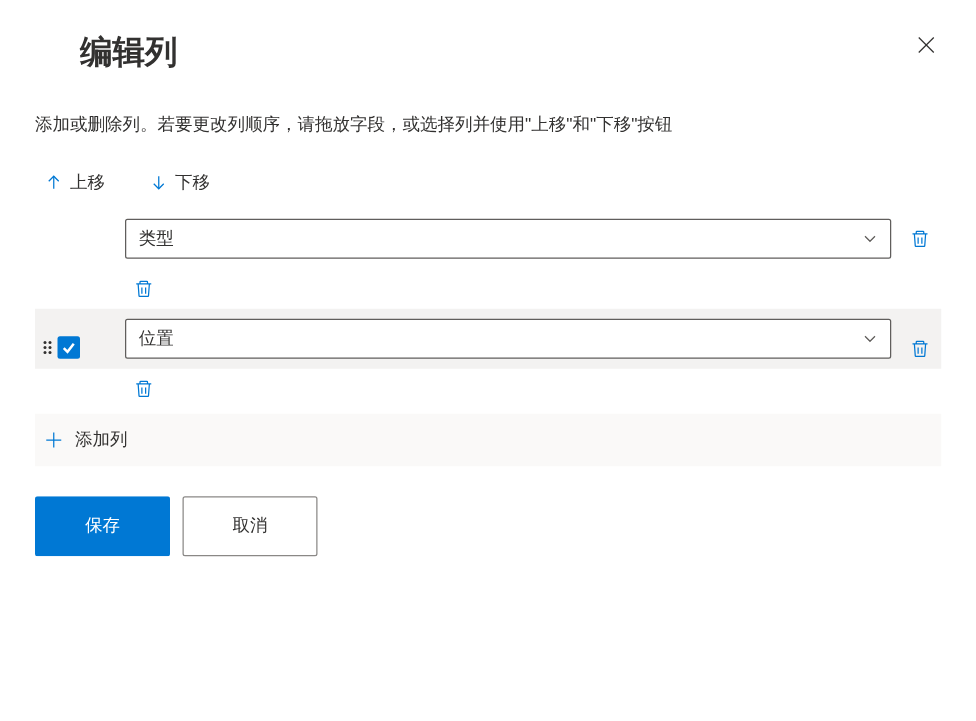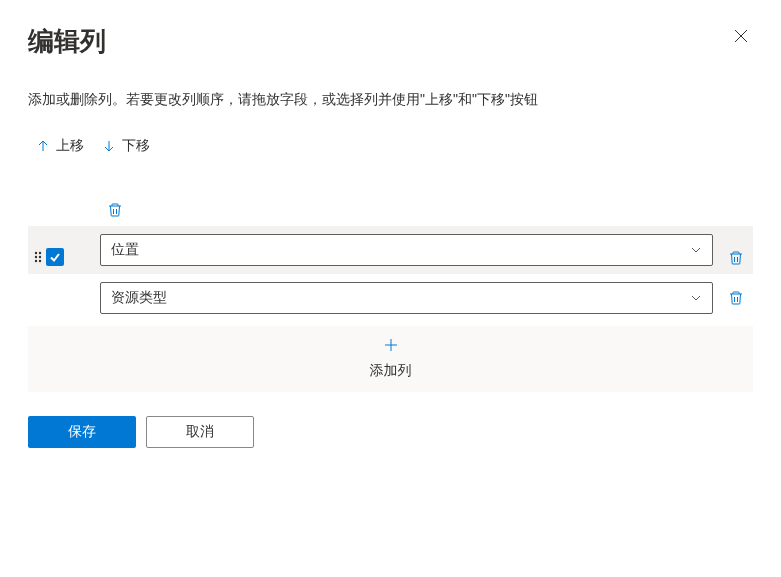--- a/index.html
+++ b/index.html
@@ -16,37 +16,38 @@
     .header {
       display: flex;
       justify-content: space-between;
       align-items: flex-start;
       margin-bottom: 32px;
     }
     .title {
       font-size: 26px;
       font-weight: 600;
       color: #323130;
+      margin-left: 36px;
     }
     .close-btn {
       cursor: pointer;
       padding: 4px;
       display: flex;
       align-items: center;
       justify-content: center;
     }
     .description {
       font-size: 14px;
       color: #323130;
       margin-bottom: 28px;
     }
     .move-controls {
       display: flex;
-      gap: 18px;
-      margin-bottom: 39px;
+      gap: 36px;
+      margin-bottom: 12px;
       padding-left: 8px;
     }
     .move-btn {
       display: flex;
       align-items: center;
       gap: 6px;
       cursor: pointer;
       color: #323130;
       font-size: 14px;
     }
@@ -118,30 +119,29 @@
       color: #0078d4;
     }
     .add-row {
       display: flex;
       align-items: center;
       gap: 10px;
       padding: 12px 8px;
       background: #faf9f8;
       cursor: pointer;
       margin-top: 4px;
-      flex-direction: column;
     }
     .add-row svg { color: #0078d4; }
     .footer {
       display: flex;
       gap: 10px;
       margin-top: 24px;
     }
     .btn {
-      height: 32px;
+      height: 48px;
       min-width: 108px;
       padding: 0 7px;
       font-size: 14px;
       border-radius: 2px;
       cursor: pointer;
       display: flex;
       align-items: center;
       justify-content: center;
       border: 1px solid transparent;
     }
@@ -183,20 +183,34 @@
     <svg width="14" height="14" viewBox="0 0 14 14" fill="none" stroke="currentColor" stroke-width="1">
       <line x1="7" y1="2" x2="7" y2="12"></line>
       <polyline points="3,8 7,12 11,8"></polyline>
     </svg>
     <span>下移</span>
   </div>
 </div>
 
 <div class="column-list">
 
+  <div class="column-row">
+    <div class="row-left"></div>
+    <div class="dropdown">
+      <span class="dropdown-text">类型</span>
+      <svg class="chevron-down" width="12" height="12" viewBox="0 0 12 12" fill="none" stroke="currentColor" stroke-width="1">
+        <polyline points="2,4 6,8 10,4"></polyline>
+      </svg>
+    </div>
+    <div class="delete-btn">
+      <svg width="16" height="16" viewBox="0 0 16 16" fill="none" stroke="currentColor" stroke-width="1">
+        <path d="M2 4h12M5 4V2.5A.5.5 0 015.5 2h5a.5.5 0 01.5.5V4M6.5 7v5M9.5 7v5M3.5 4l.7 9.5a.5.5 0 00.5.5h6.6a.5.5 0 00.5-.5L12.5 4"></path>
+      </svg>
+    </div>
+  </div>
 
   <div class="column-row">
     <div class="row-left"></div>
     <div class="delete-btn">
       <svg width="16" height="16" viewBox="0 0 16 16" fill="none" stroke="currentColor" stroke-width="1">
         <path d="M2 4h12M5 4V2.5A.5.5 0 015.5 2h5a.5.5 0 01.5.5V4M6.5 7v5M9.5 7v5M3.5 4l.7 9.5a.5.5 0 00.5.5h6.6a.5.5 0 00.5-.5L12.5 4"></path>
       </svg>
     </div>
   </div>
 
@@ -226,26 +240,20 @@
     </div>
     <div class="delete-btn">
       <svg width="16" height="16" viewBox="0 0 16 16" fill="none" stroke="currentColor" stroke-width="1">
         <path d="M2 4h12M5 4V2.5A.5.5 0 015.5 2h5a.5.5 0 01.5.5V4M6.5 7v5M9.5 7v5M3.5 4l.7 9.5a.5.5 0 00.5.5h6.6a.5.5 0 00.5-.5L12.5 4"></path>
       </svg>
     </div>
   </div>
 
   <div class="column-row">
     <div class="row-left"></div>
-    <div class="dropdown">
-      <span class="dropdown-text">资源类型</span>
-      <svg class="chevron-down" width="12" height="12" viewBox="0 0 12 12" fill="none" stroke="currentColor" stroke-width="1">
-        <polyline points="2,4 6,8 10,4"></polyline>
-      </svg>
-    </div>
     <div class="delete-btn">
       <svg width="16" height="16" viewBox="0 0 16 16" fill="none" stroke="currentColor" stroke-width="1">
         <path d="M2 4h12M5 4V2.5A.5.5 0 015.5 2h5a.5.5 0 01.5.5V4M6.5 7v5M9.5 7v5M3.5 4l.7 9.5a.5.5 0 00.5.5h6.6a.5.5 0 00.5-.5L12.5 4"></path>
       </svg>
     </div>
   </div>
 
   <div class="add-row">
     <svg width="14" height="14" viewBox="0 0 14 14" fill="none" stroke="currentColor" stroke-width="1">
       <line x1="7" y1="1" x2="7" y2="13"></line>

